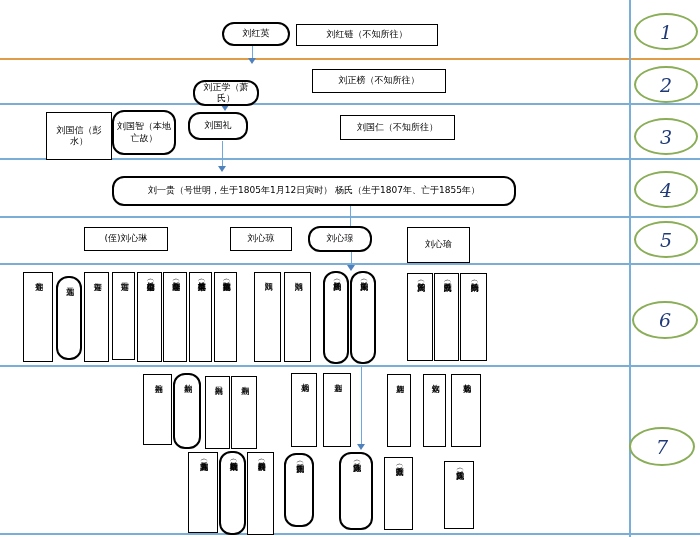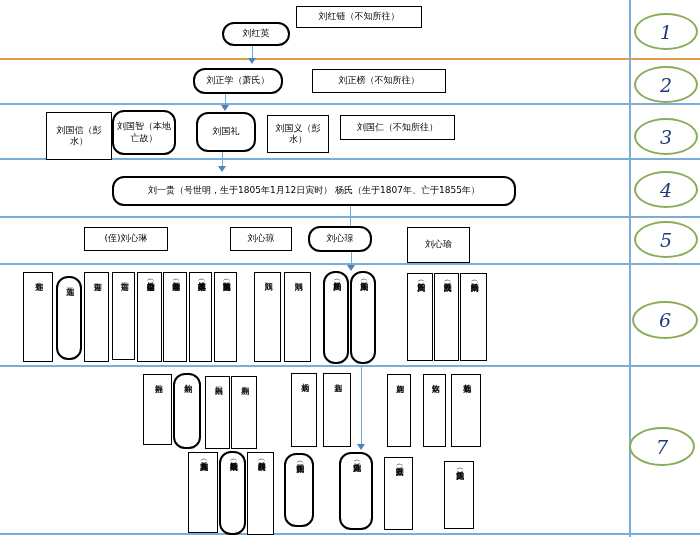--- a/index.html
+++ b/index.html
@@ -66,29 +66,28 @@
       <span>5</span>
     </div>
   <div class="oval" style="left:632px;top:301px;width:66px;height:38px">
       <span>6</span>
     </div>
   <div class="oval" style="left:629px;top:427px;width:66px;height:39px">
       <span>7</span>
     </div>
 
   <div class="hbox bd" style="left:222px;top:22px;width:68px;height:24px">刘红英</div>
-  <div class="hbox" style="left:296px;top:6px;width:126px;height:22px">刘红链（不知所往）</div>
+  <div class="hbox" style="left:296px;top:24px;width:142px;height:22px">刘红链（不知所往）</div>
 
-  <div class="hbox bd" style="left:193px;top:68px;width:90px;height:26px">刘正学（萧氏）</div>
+  <div class="hbox bd" style="left:193px;top:80px;width:66px;height:26px">刘正学（萧氏）</div>
   <div class="hbox" style="left:312px;top:69px;width:134px;height:24px">刘正榜（不知所往）</div>
 
   <div class="hbox" style="left:46px;top:112px;width:66px;height:48px">刘国信（彭水）</div>
   <div class="hbox bd" style="left:112px;top:110px;width:64px;height:45px">刘国智（本地亡故）</div>
-  <div class="hbox bd" style="left:196px;top:112px;width:60px;height:40px">刘国礼</div>
-  <div class="hbox" style="left:267px;top:115px;width:62px;height:38px">刘国义（彭水）</div>
+  <div class="hbox bd" style="left:188px;top:112px;width:60px;height:28px">刘国礼</div>
   <div class="hbox" style="left:340px;top:115px;width:115px;height:25px">刘国仁（不知所往）</div>
 
   <div class="hbox bd" style="left:112px;top:176px;width:404px;height:30px;white-space:nowrap">刘一贵（号世明，生于1805年1月12日寅时）  杨氏（生于1807年、亡于1855年）</div>
 
   <div class="hbox" style="left:84px;top:227px;width:84px;height:24px">(侄)刘心琳</div>
   <div class="hbox" style="left:230px;top:227px;width:62px;height:24px">刘心琼</div>
   <div class="hbox bd" style="left:308px;top:226px;width:64px;height:26px">刘心瑔</div>
   <div class="hbox" style="left:407px;top:227px;width:63px;height:36px">刘心瑜</div>
 
   <div class="vbox" style="left:23px;top:272px;width:30px;height:90px">

